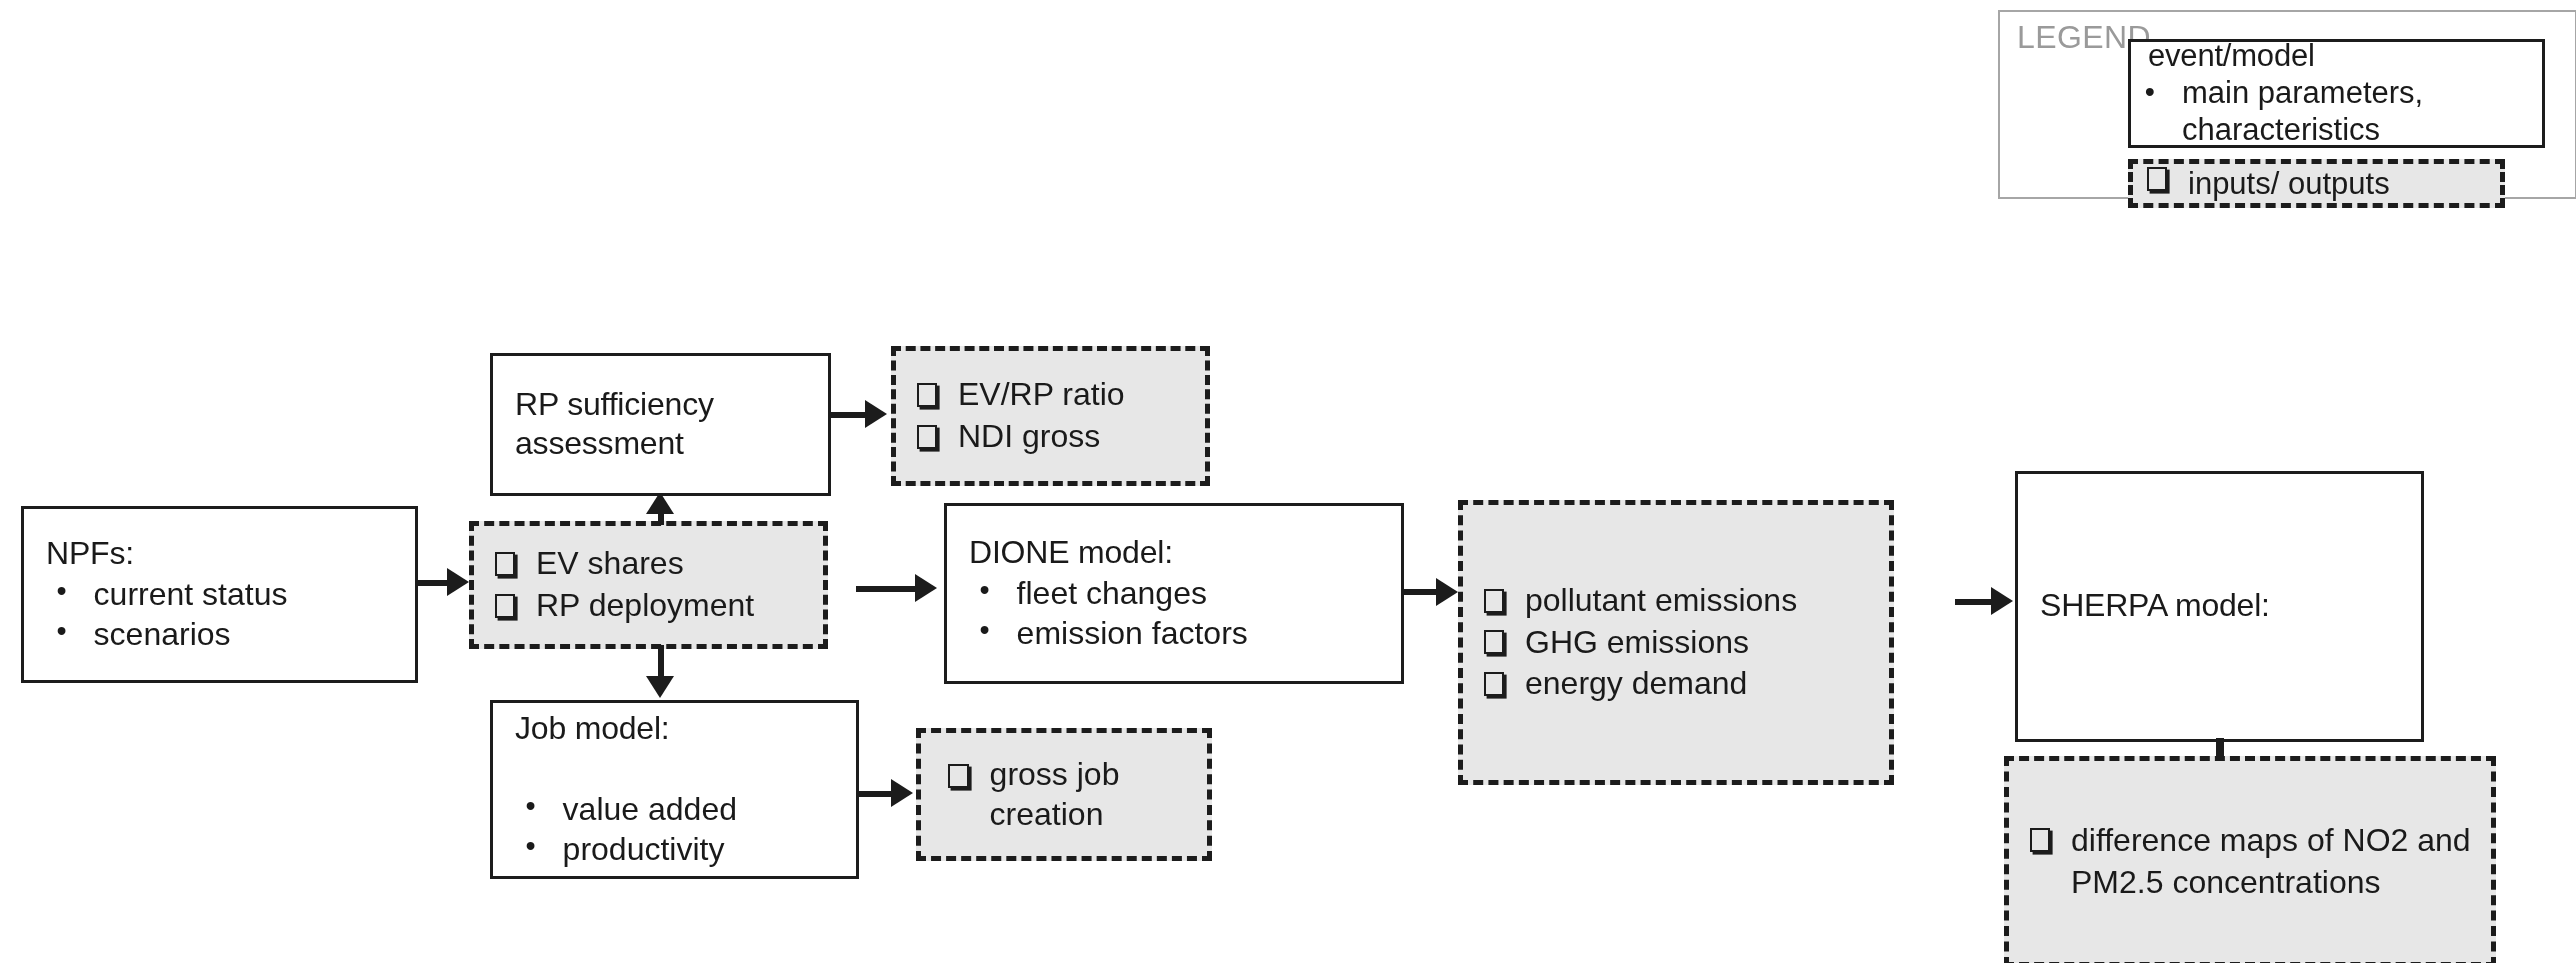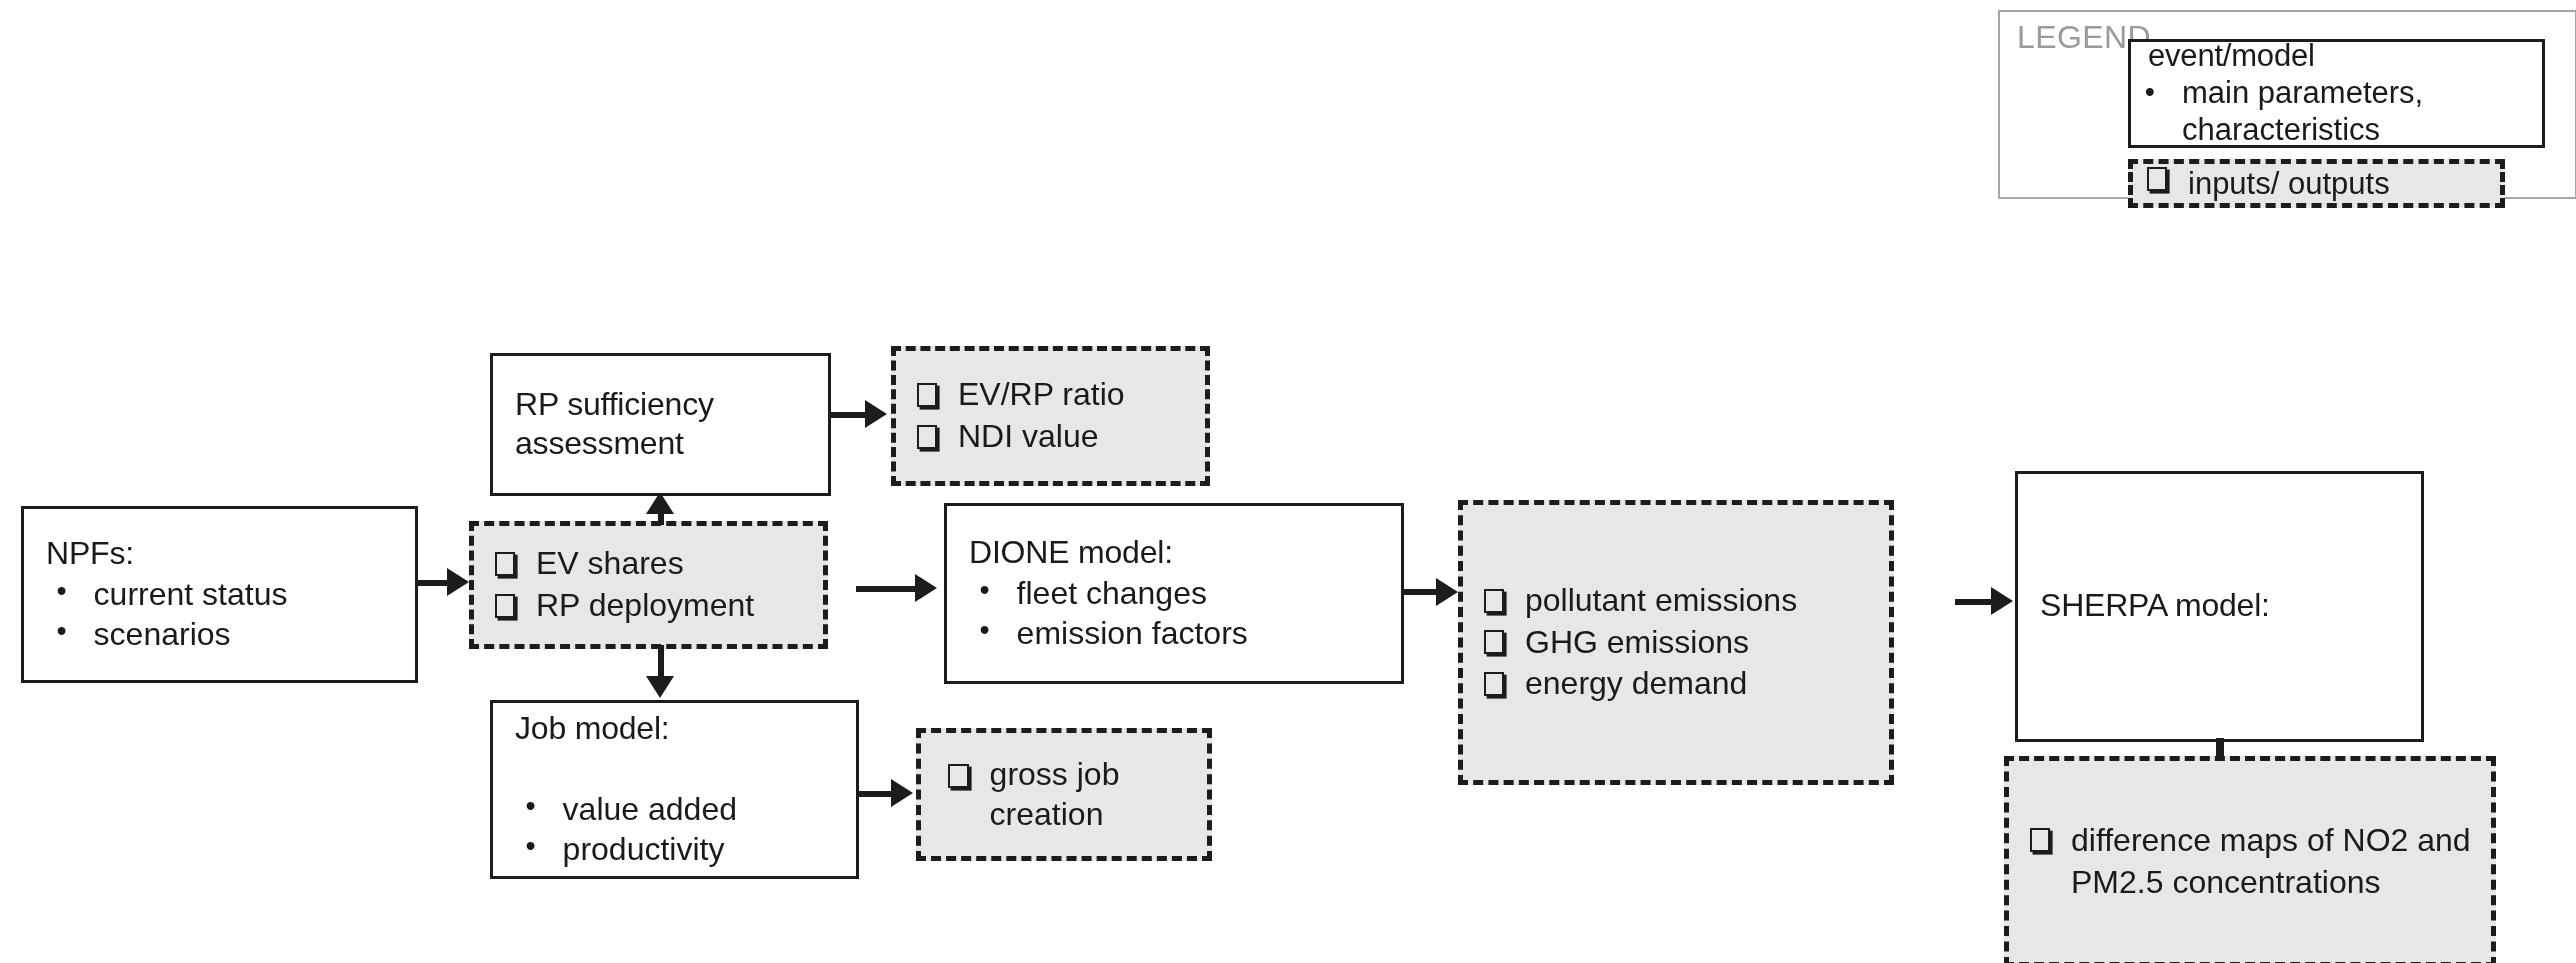--- a/index.html
+++ b/index.html
@@ -187,21 +187,21 @@
   <div class="arrow-r" style="left:865px; top:400px;"></div>
 
   <div class="node dashed" style="left:891px; top:346px; width:319px; height:140px;">
     <ul class="io-list">
       <li>
         <span class="gbox"></span>
         <span>EV/RP ratio</span>
       </li>
       <li>
         <span class="gbox"></span>
-        <span>NDI value</span>
+        <span>NDI gross</span>
       </li>
     </ul>
   </div>
 
   <div class="node solid" style="left:490px; top:700px; width:369px; height:179px;gap:40px;">
     <div class="node-title">Job model:</div>
     <ul class="bullets">
       <li>value added</li>
       <li>productivity</li>
     </ul>

